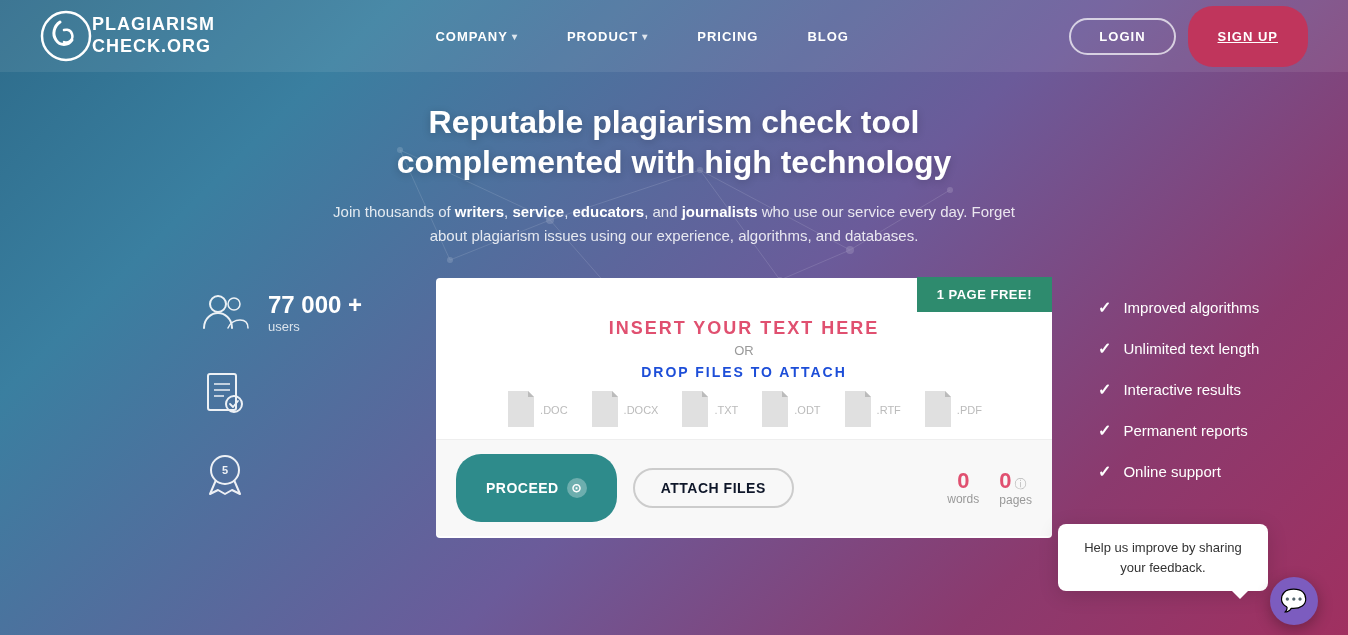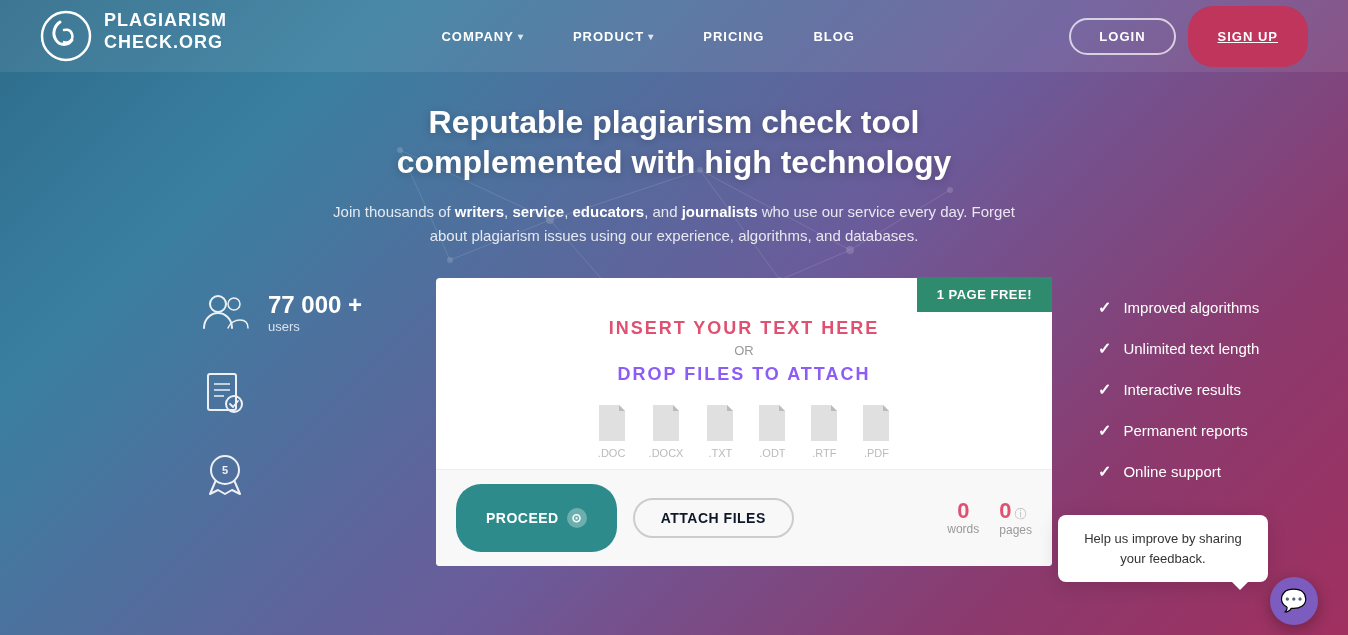--- a/index.html
+++ b/index.html
@@ -36,21 +36,22 @@
       display: flex;
       align-items: center;
       justify-content: space-between;
       padding: 0 40px;
       height: 72px;
       background: rgba(255,255,255,0.08);
     }
 
     .logo-area {
       display: flex;
-      gap: 12px;
+      align-items: center;
+      gap: 0;
     }
 
     .logo-icon {
       width: 52px;
       height: 52px;
     }
 
     .logo-text {
       color: white;
       font-size: 18px;
@@ -230,38 +231,38 @@
 
     .upload-or {
       text-align: center;
       color: #999;
       font-size: 13px;
       margin-bottom: 6px;
     }
 
     .upload-drop {
       text-align: center;
-      color: #8b5cf6;
-      font-size: 18px;
+      color: #1d4ed8;
+      font-size: 14px;
       font-weight: 600;
       letter-spacing: 2px;
       text-transform: uppercase;
-      margin-bottom: 20px;
+      margin-bottom: 11px;
     }
 
     .file-formats {
       display: flex;
       justify-content: center;
       gap: 22px;
       margin-bottom: 10px;
     }
 
     .file-format-item {
       display: flex;
-      flex-direction: column;
+      flex-direction: row;
       align-items: center;
       gap: 4px;
       color: #bbb;
       font-size: 11px;
     }
 
     .file-icon {
       width: 30px;
       height: 38px;
     }
@@ -352,21 +353,21 @@
     .check-icon {
       color: white;
       font-size: 16px;
       font-weight: 700;
       flex-shrink: 0;
     }
 
     
     .feedback-tooltip {
       position: fixed;
-      bottom: 53px;
+      bottom: 44px;
       right: 80px;
       background: white;
       border-radius: 8px;
       padding: 14px 18px;
       width: 210px;
       box-shadow: 0 4px 20px rgba(0,0,0,0.15);
       font-size: 13px;
       color: #333;
       text-align: center;
       line-height: 1.5;

